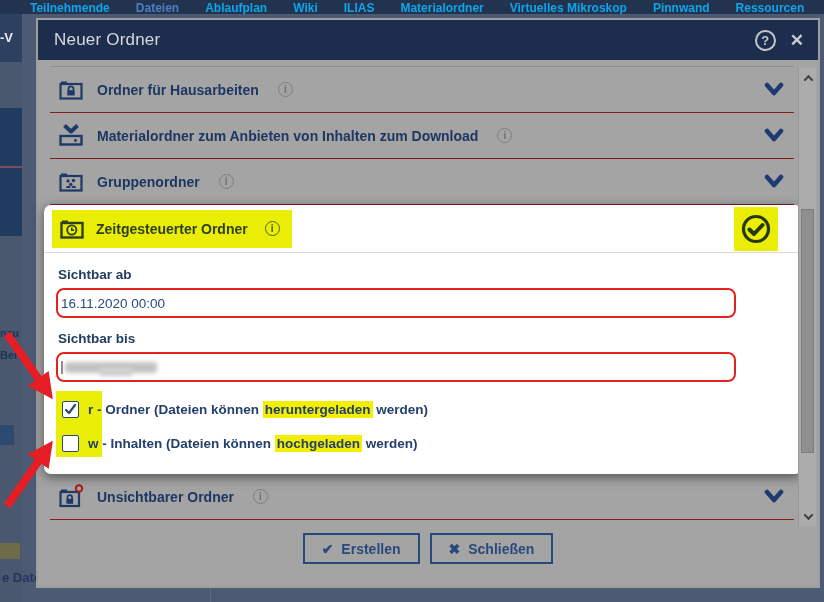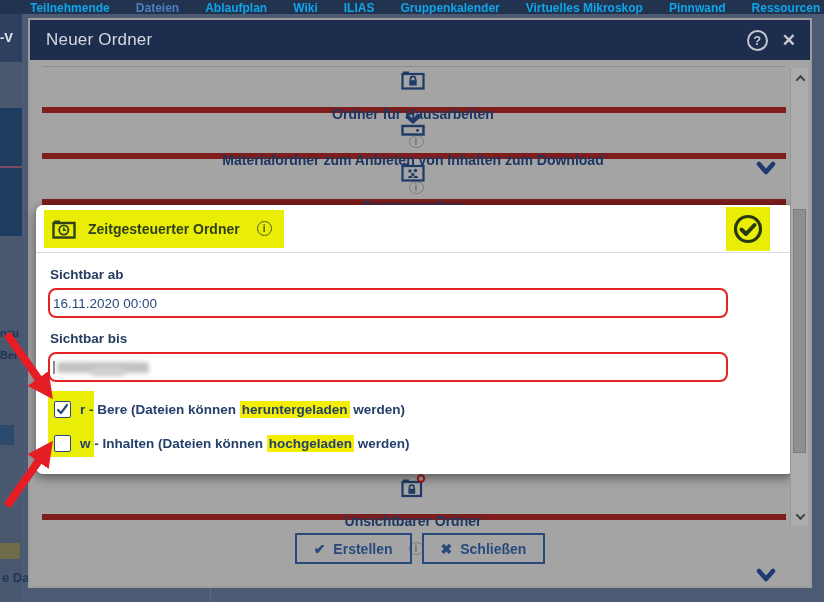--- a/index.html
+++ b/index.html
@@ -18,34 +18,34 @@
   .bg-block2 { position:absolute; left:0; top:108px; width:22px; height:128px; background:#1f3c5e; }
   .bg-redline { position:absolute; left:0; top:166px; width:22px; height:2px; background:#7c4a63; }
   .bg-frag1 { position:absolute; left:0; top:327px; color:#203455; font-size:11px; font-weight:bold; }
   .bg-frag2 { position:absolute; left:0; top:349px; color:#203455; font-size:11px; font-weight:bold; }
   .bg-block3 { position:absolute; left:0; top:425px; width:14px; height:20px; background:#2c4a6e; }
   .bg-olive { position:absolute; left:0; top:543px; width:20px; height:16px; background:#6e6b49; }
   .bg-bottomtext { position:absolute; left:2px; top:570px; color:#20375c; font-size:13px; font-weight:bold; }
   .bg-bottomline { position:absolute; left:210px; top:588px; width:1px; height:14px; background:#5d6b85; }
 
   
-  .modal { position:absolute; left:28px; top:18px; width:784px; height:570px;
+  .modal { position:absolute; left:36px; top:18px; width:784px; height:570px;
     border:2px solid #9d9d9d; background:#a4a4a4; z-index:1; }
   .modal-header { height:40px; background:#1d2d4d; display:flex; align-items:center; padding:0 14px 0 16px; }
   .modal-title { color:#d5d8dd; font-size:17px; letter-spacing:.2px; }
   .header-icons { margin-left:auto; display:flex; align-items:center; gap:14px; }
   .help-badge { width:21px; height:21px; border:2px solid #c3c7cd; border-radius:50%;
     color:#c3c7cd; font-size:13px; font-weight:bold; display:flex; align-items:center; justify-content:center; }
   .close-x { color:#c8cbd1; font-size:17px; font-weight:bold; cursor:pointer; line-height:1; }
 
   .modal-body { position:relative; height:526px; }
 
   .folder-list { margin:6px 24px 0 12px; border-top:1px solid #8e8e8e; }
   .frow { height:46px; display:flex; align-items:center; gap:13px; padding:0 10px 0 8px;
-    border-bottom:6px solid #7f1d1d;flex-direction:column; }
+    border-bottom:1px solid #7f1d1d; }
   .frow-label { font-size:14px; font-weight:600; color:#1d3762; }
   .info-badge { display:inline-flex; width:15px; height:15px; border:1.5px solid #7e7e7e; border-radius:50%;
     color:#6f6f6f; font-size:10px; font-weight:bold; align-items:center; justify-content:center;
     font-style:normal; margin-left:6px; vertical-align:-2px; }
   .info-badge::before { content:"i"; }
   .chev { margin-left:auto; display:flex; }
   .ficon { width:26px; height:26px; flex:0 0 26px; }
 
   
   .panel { position:relative; margin:0 -8px 0 -6px; background:#ffffff; border-radius:7px;
@@ -107,21 +107,21 @@
 </head>
 <body>
 
 <div class="backdrop">
   <div class="topnav">
     <span>Teilnehmende</span>
     <span class="active">Dateien</span>
     <span>Ablaufplan</span>
     <span>Wiki</span>
     <span>ILIAS</span>
-    <span>Gruppenkalender</span>
+    <span>Materialordner</span>
     <span>Virtuelles Mikroskop</span>
     <span>Pinnwand</span>
     <span>Ressourcen</span>
 
   </div>
   <div class="bg-left"></div>
   <div class="bg-block1"></div>
   <div class="bg-vtext">-V</div>
   <div class="bg-block2"></div>
   <div class="bg-redline"></div>
@@ -232,21 +232,21 @@
 
           <div class="cb-group">
             <div class="hl-band"></div>
 
             <div class="cb-row">
               <span class="checkbox checked">
                 <svg class="mark" width="13" height="13" viewBox="0 0 13 13">
                     <path d="M2 7 l3 3 l6 -8" fill="none" stroke="#2b4a7a" stroke-width="2.2" stroke-linecap="round" stroke-linejoin="round"></path>
                   </svg>
               </span>
-              <span class="cb-label"><span>r - Bere (Dateien können </span><span class="word-hl">heruntergeladen</span><span> werden)</span></span>
+              <span class="cb-label"><span>r - Ordner (Dateien können </span><span class="word-hl">heruntergeladen</span><span> werden)</span></span>
             </div>
 
             <div class="cb-row">
               <span class="checkbox">
                 
               </span>
               <span class="cb-label"><span>w - Inhalten (Dateien können </span><span class="word-hl">hochgeladen</span><span> werden)</span></span>
             </div>
           </div>
         </div>

